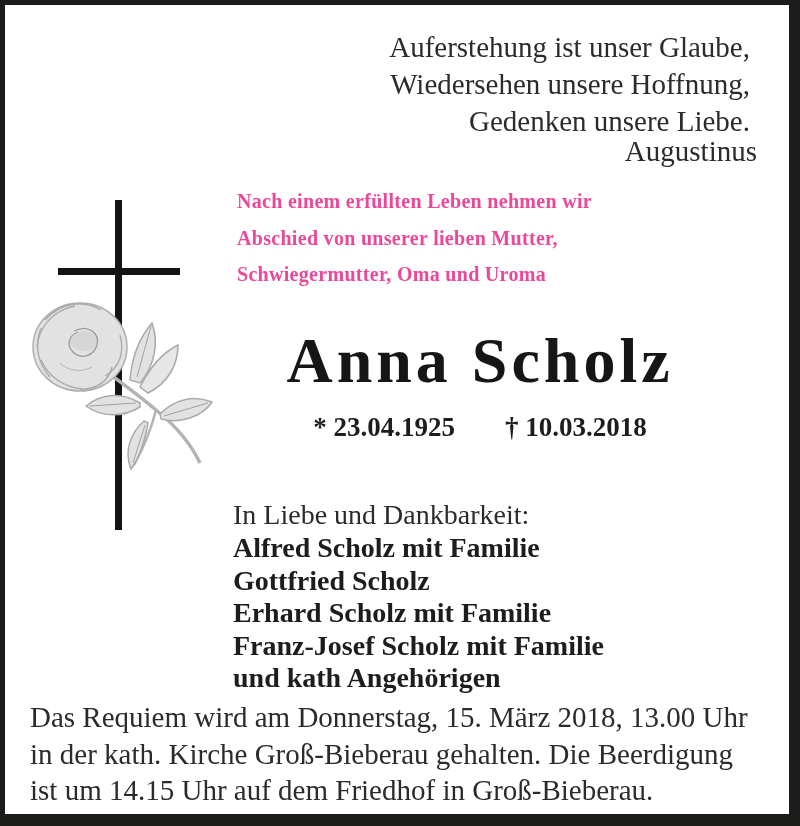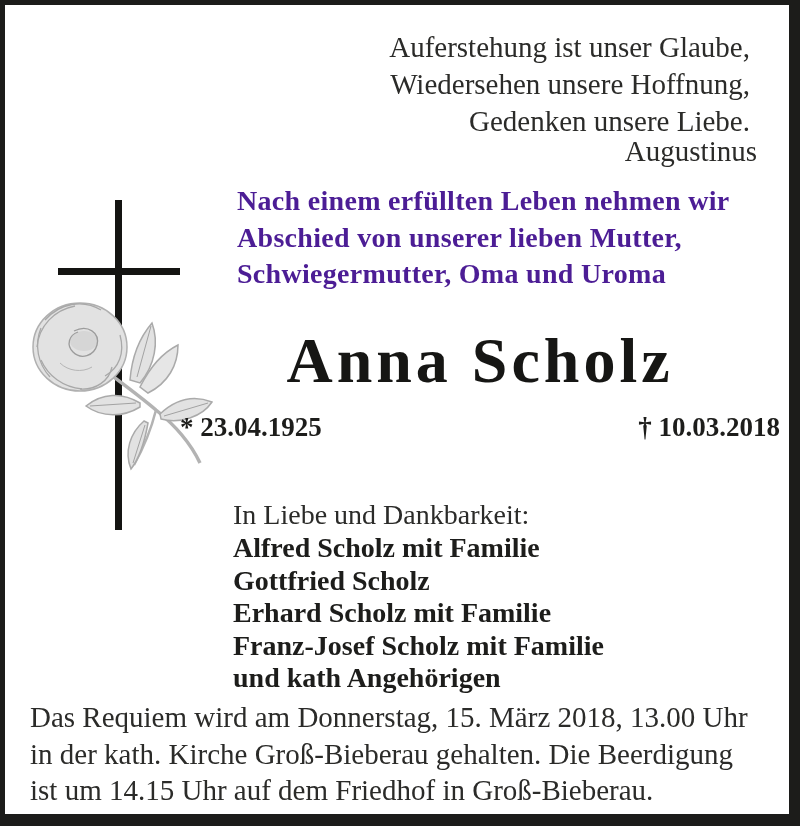--- a/index.html
+++ b/index.html
@@ -44,26 +44,26 @@
     position: absolute;
     left: 15px;
     top: 190px;
     width: 210px;
     height: 345px;
   }
   .intro {
     position: absolute;
     top: 178px;
     left: 232px;
-    font-size: 28px;
+    font-size: 20px;
     font-weight: bold;
     line-height: 36.5px;
     letter-spacing: 0.3px;
     white-space: nowrap;
-    color: #4c1d95;
+    color: #ec4899;
   }
   .name-block {
     position: absolute;
     top: 305px;
     left: 175px;
     width: 600px;
     text-align: center;
   }
   .deceased-name {
     margin: 16px;
@@ -76,21 +76,21 @@
   }
   .maiden-name {
     margin-top: 15px;
     font-size: 26px;
     font-weight: bold;
     color: #1d1d1b;
   }
   .dates {
     margin-top: 10px;
     display: flex;
-    justify-content: space-between;
+    justify-content: center;
     gap: 50px;
     font-size: 27px;
     font-weight: bold;
     color: #1d1d1b;
     white-space: nowrap;
   }
   .mourners {
     position: absolute;
     top: 493px;
     left: 228px;

